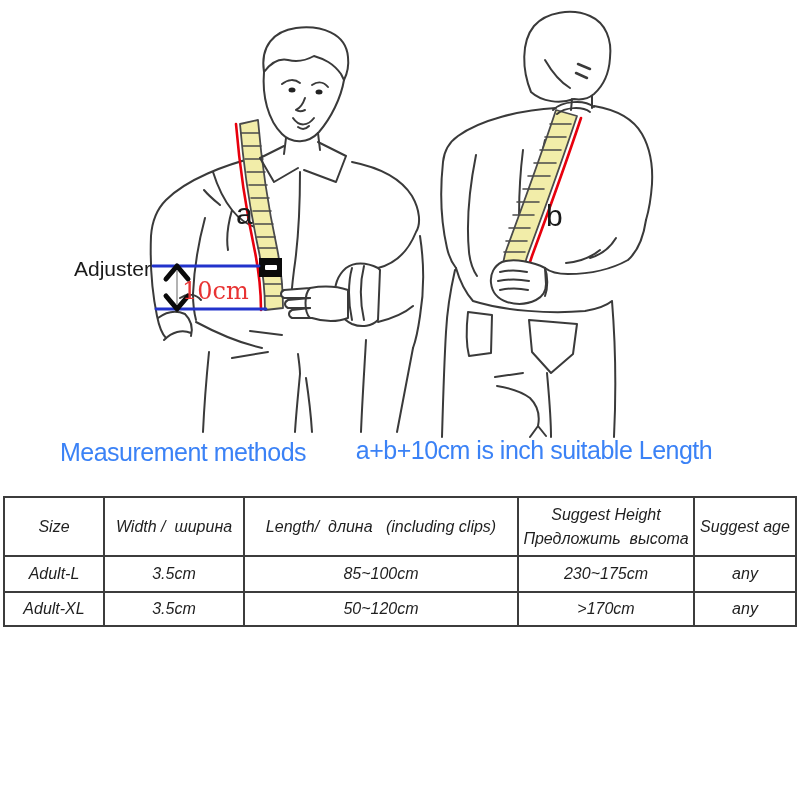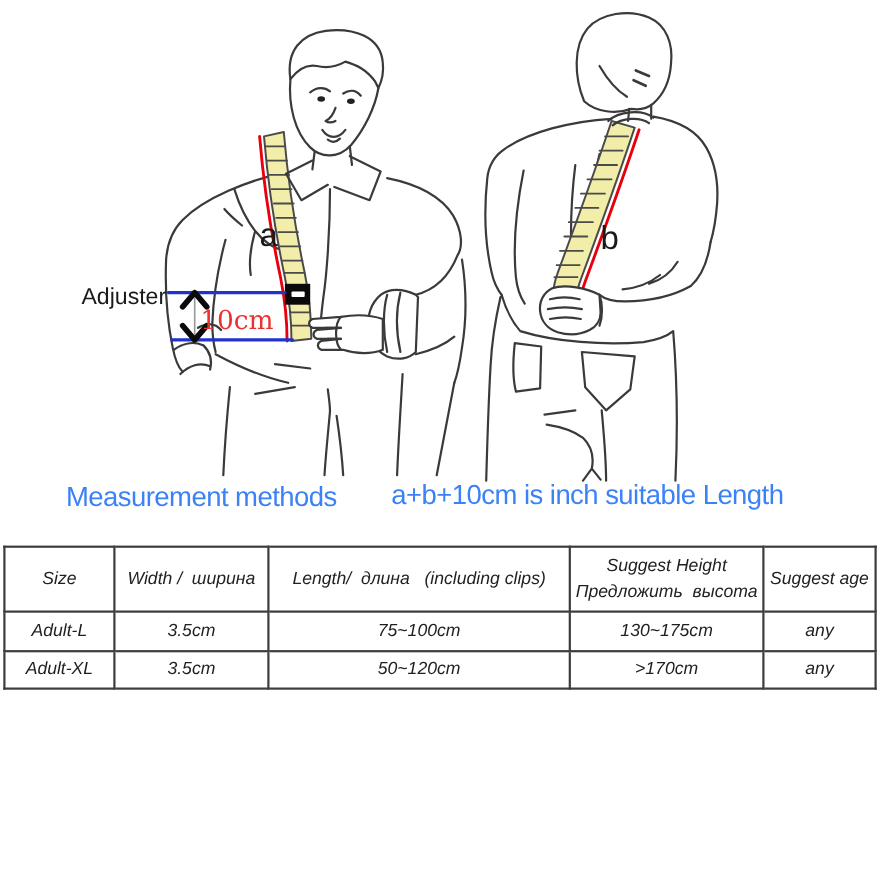--- a/index.html
+++ b/index.html
@@ -165,22 +165,22 @@
         <td>Length/ &nbsp;длина &nbsp;&nbsp;(including clips)</td>
         <td>
           <div class="hdr2">Suggest Height</div>
           <div class="hdr2">Предложить&nbsp; высота</div>
         </td>
         <td>Suggest age</td>
       </tr>
       <tr class="r1">
         <td>Adult-L</td>
         <td>3.5cm</td>
-        <td>75~100cm</td>
-        <td>130~175cm</td>
+        <td>85~100cm</td>
+        <td>230~175cm</td>
         <td>any</td>
       </tr>
       <tr class="r2">
         <td>Adult-XL</td>
         <td>3.5cm</td>
         <td>50~120cm</td>
         <td>&gt;170cm</td>
         <td>any</td>
       </tr>
     </tbody>

